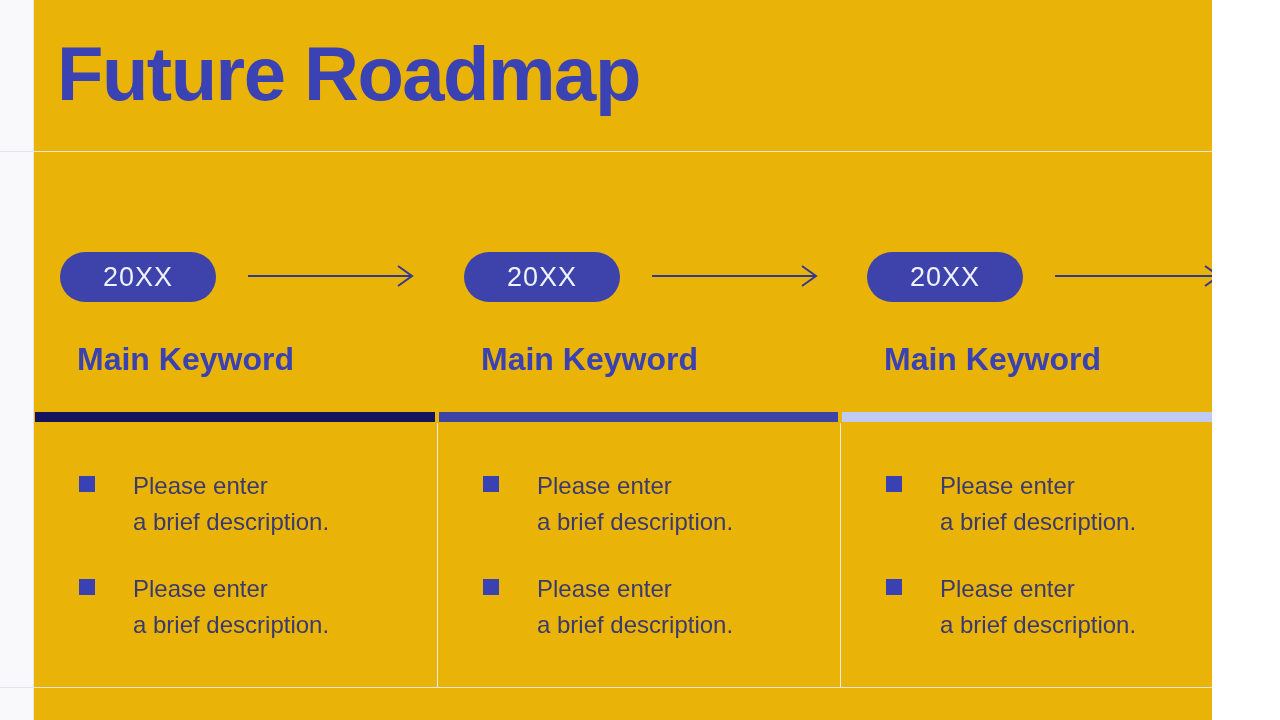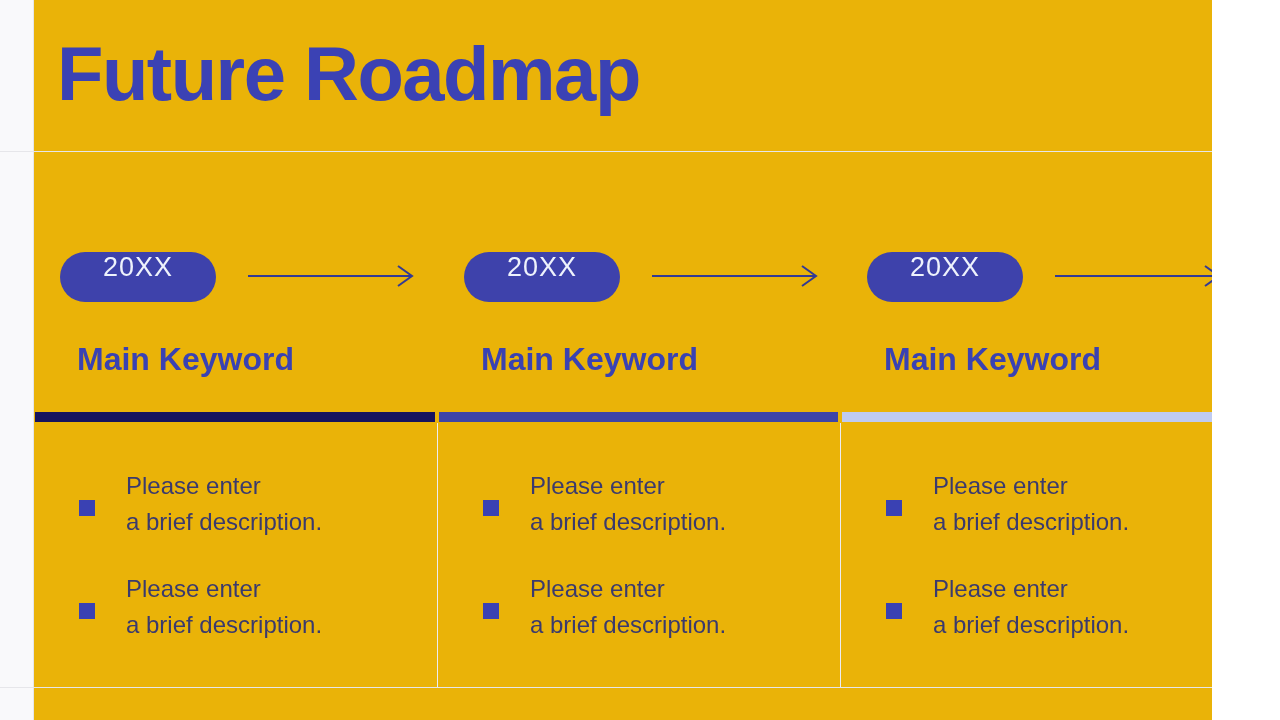--- a/index.html
+++ b/index.html
@@ -25,31 +25,31 @@
   }
 
   .col{position:absolute;top:0;bottom:0;}
   .col.c1{left:33px;width:404px;}
   .col.c2{left:437px;width:403px;}
   .col.c3{left:840px;width:406px;}
 
   .pill{
     position:absolute;left:27px;top:252px;width:156px;height:50px;
     border-radius:25px;background:#3E42AB;
-    display:flex;justify-content:center;
+    display:flex;align-items:center;justify-content:center;
     color:#EEF2FC;font-size:27px;font-weight:500;letter-spacing:1px;
   }
   .arrow{position:absolute;left:214px;top:263px;width:168px;height:26px;color:#333A94;}
   .keyword{
     position:absolute;left:33px;top:340px;
     font-size:32px;line-height:38px;font-weight:700;color:#3A42B2;white-space:nowrap;margin-left:11px;
   }
   .bar{position:absolute;left:2px;right:2px;top:412px;height:10px;}
   .bullets{position:absolute;left:46px;top:468px;right:10px;}
-  .bullet-row{display:flex;align-items:center;}
+  .bullet-row{display:flex;align-items:flex-start;gap:7px;}
   .bullet-row + .bullet-row{margin-top:31px;}
   .bullet-marker{
     flex:0 0 auto;width:16px;height:16px;background:#3A41B3;
     margin-top:8px;margin-right:31px;
   }
   .bullet-text{
     font-size:24px;line-height:36px;color:#3A3A6E;white-space:pre-line;
   }
 </style>
 </head>

